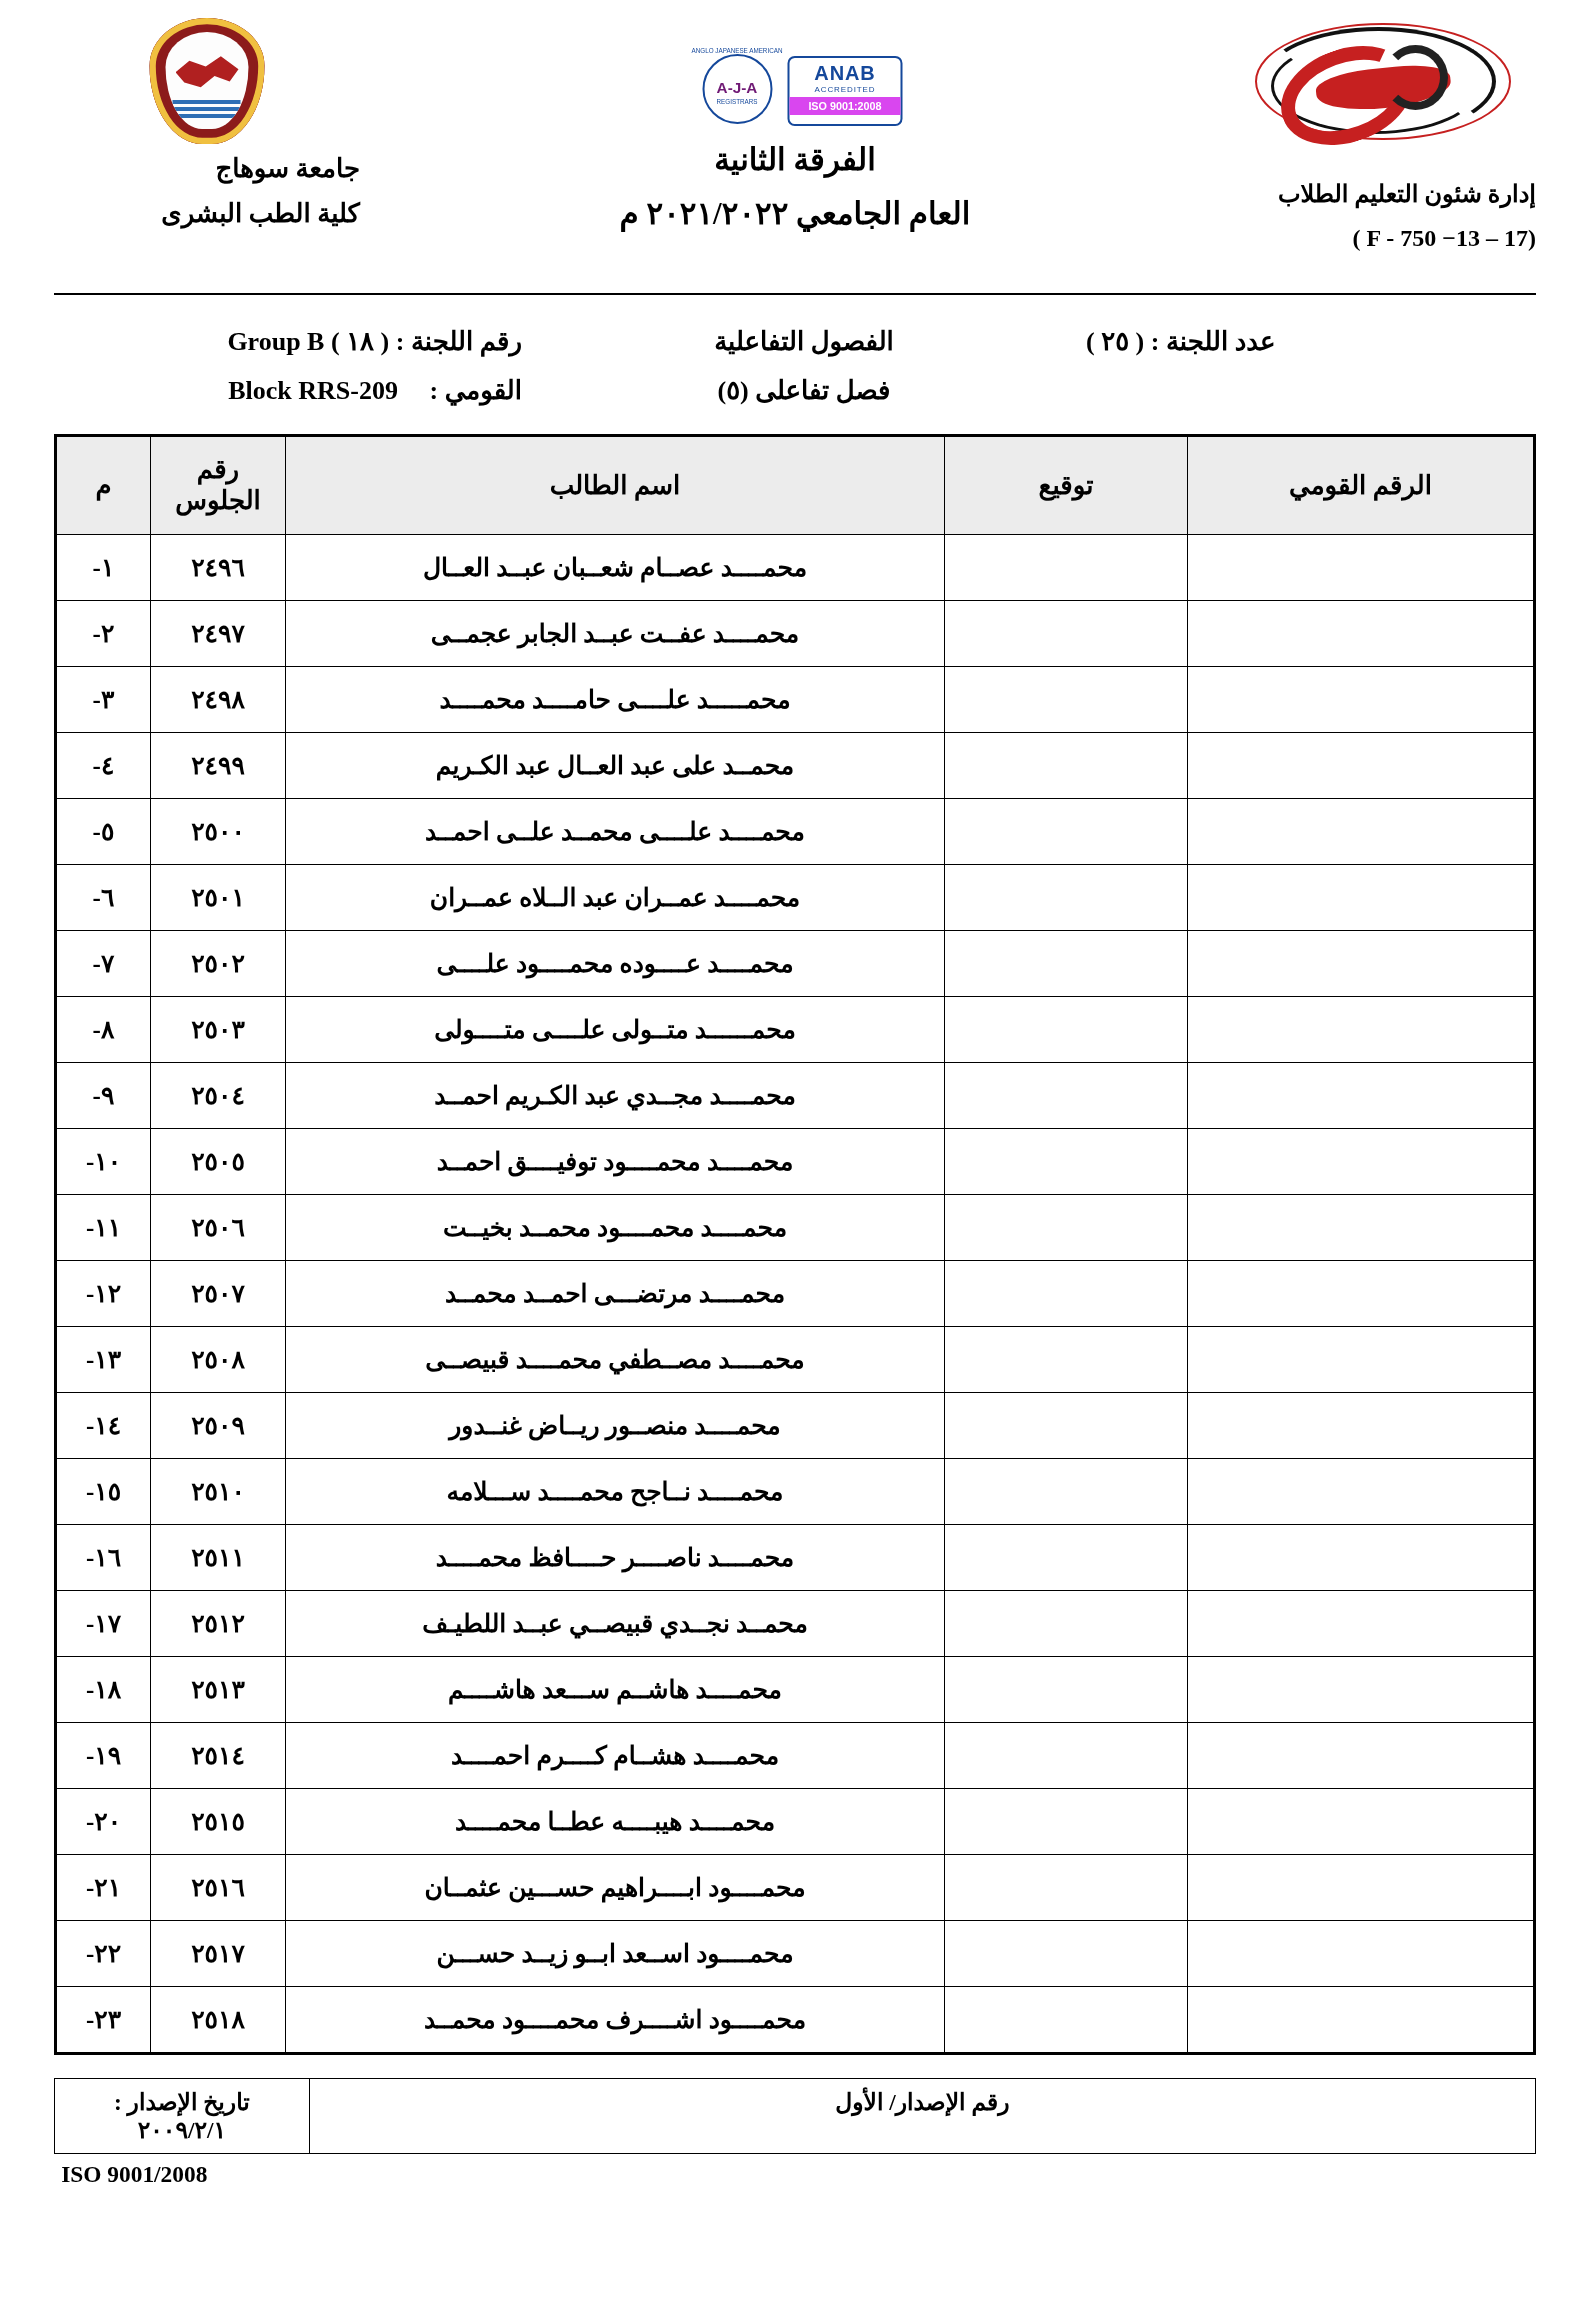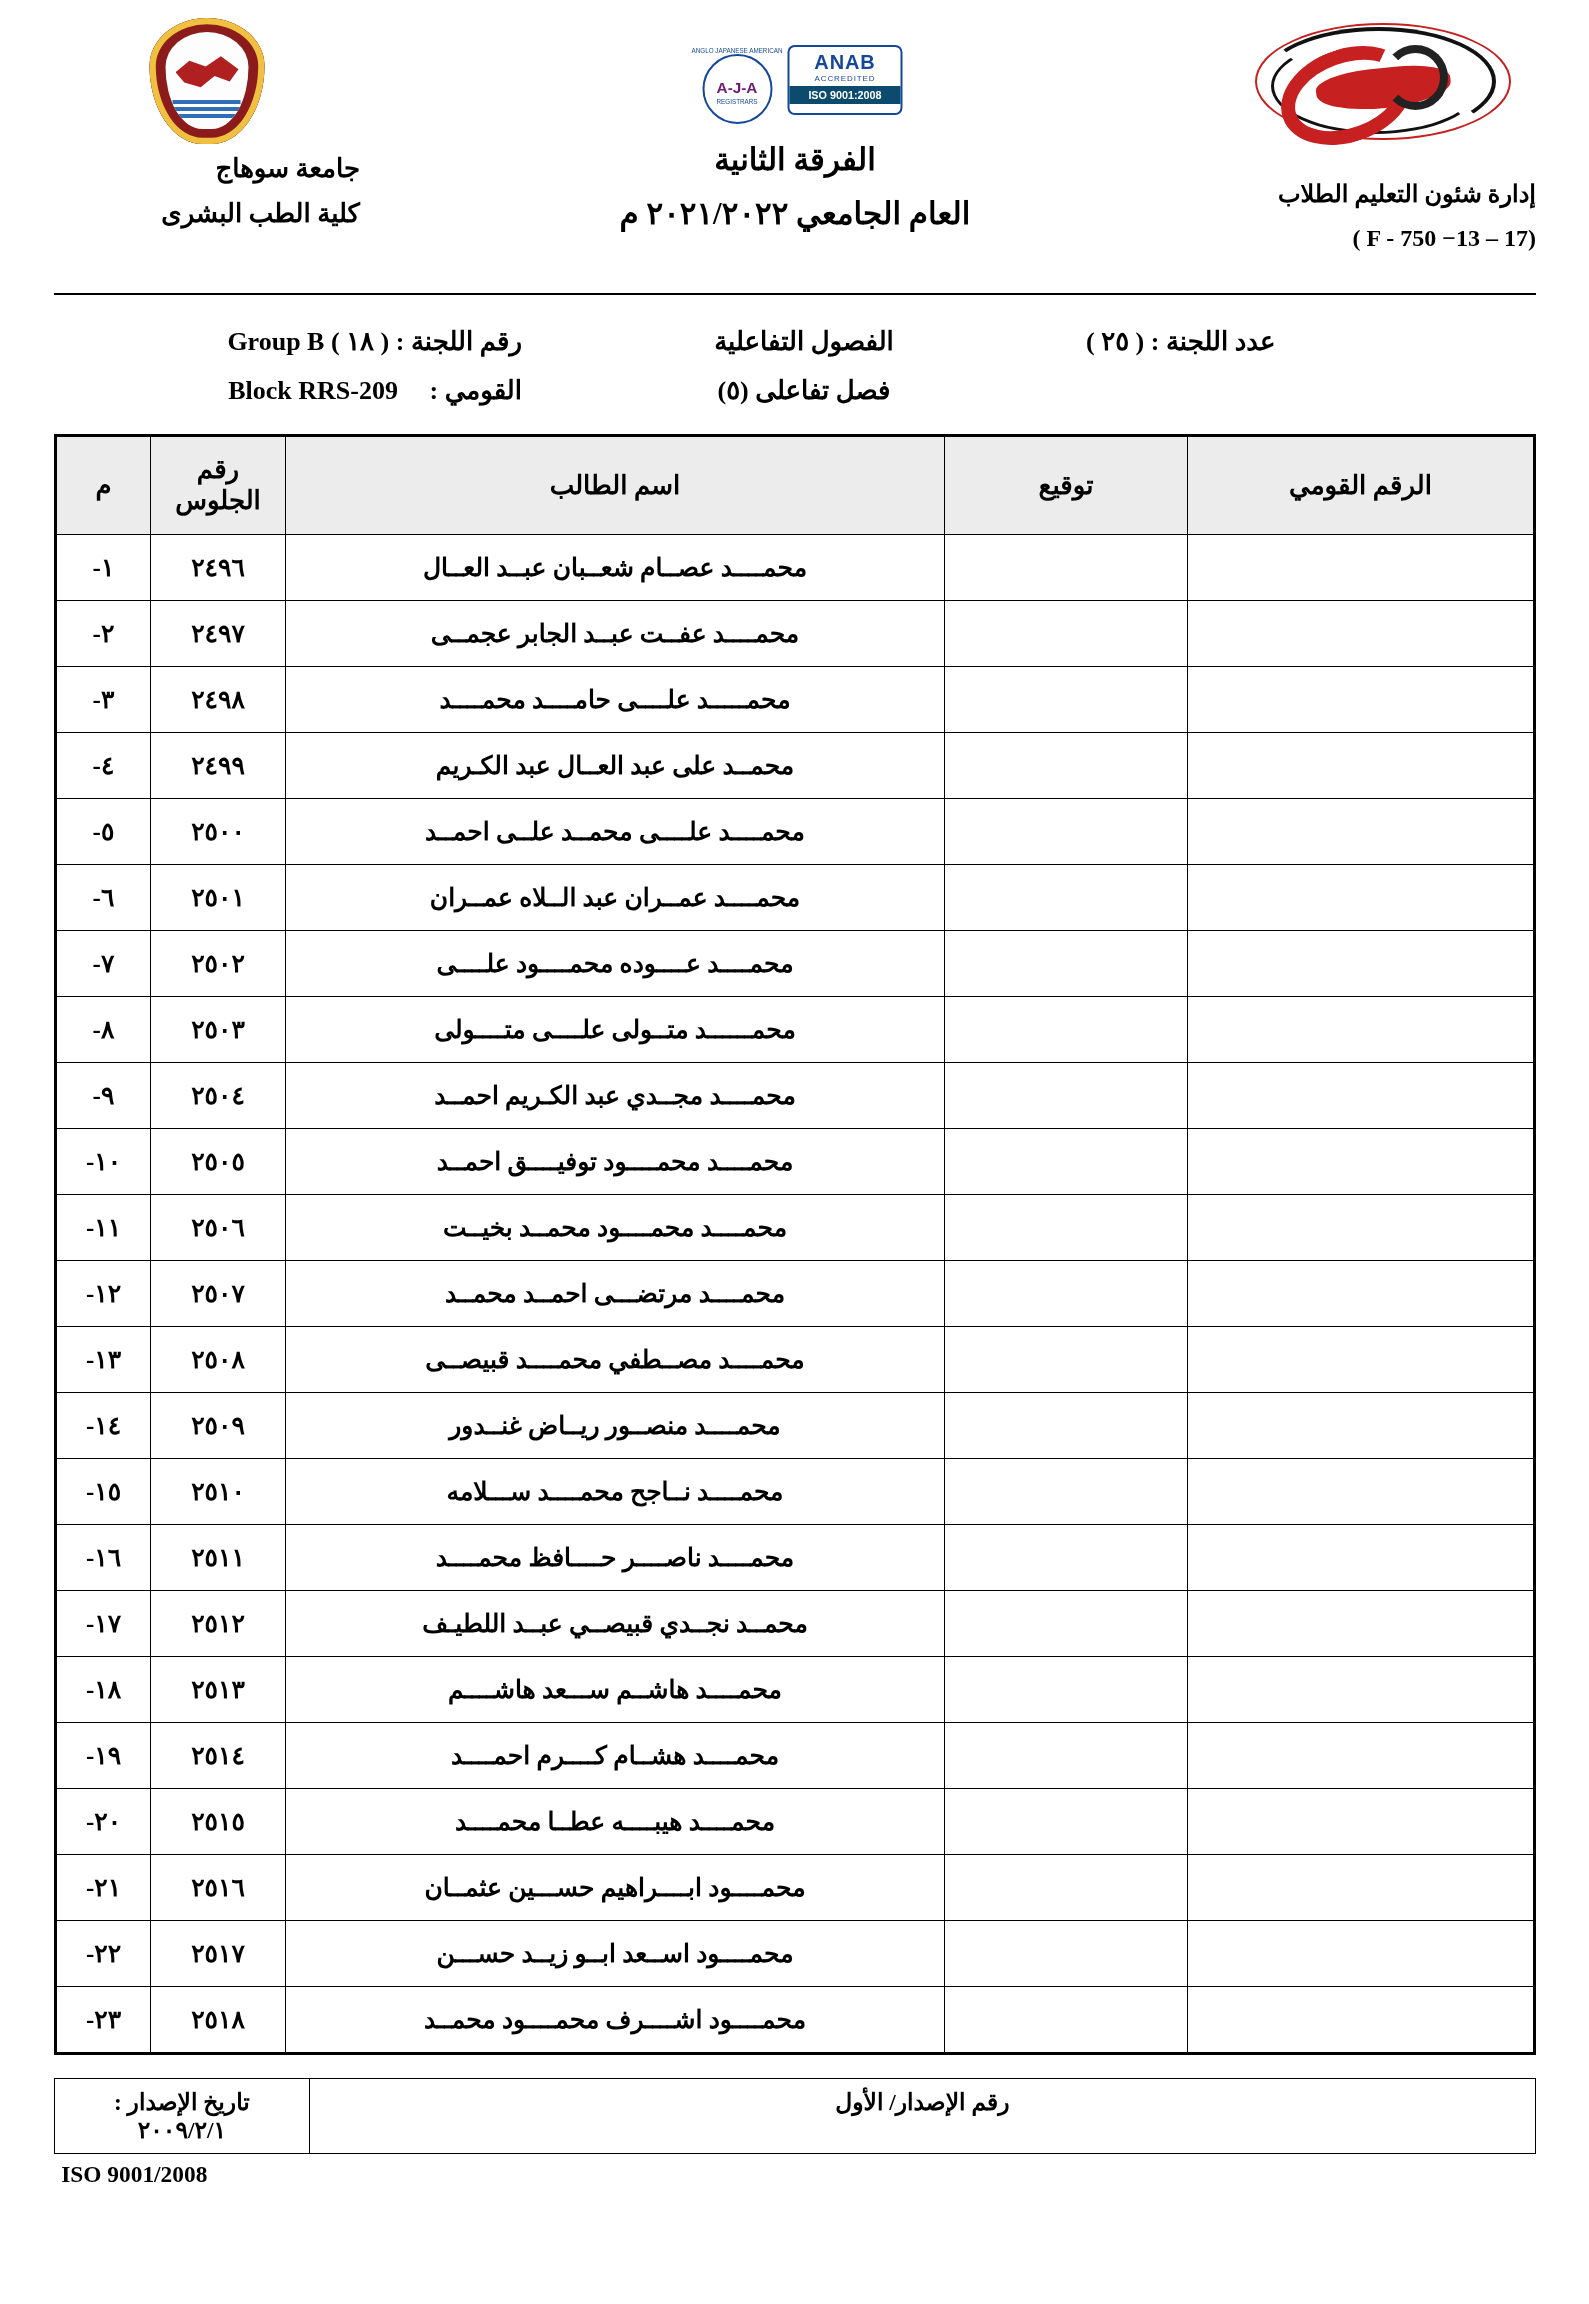--- a/index.html
+++ b/index.html
@@ -190,21 +190,21 @@
   }
 
   
   .badges {
     position: absolute;
     left: 50%;
     top: 27px;
     transform: translateX(-50%);
     display: flex;
     gap: 1px;
-    align-items: flex-start;
+    align-items: flex-end;
   }
   .badge-anab {
     width: 115px;
     height: 70px;
     border: 2.7px solid #15489b;
     border-radius: 7.2px;
     background: #fff;
     text-align: center;
     font-family: "Liberation Sans", sans-serif;
     box-sizing: border-box;
@@ -216,21 +216,21 @@
     color: #15489b;
     letter-spacing: 0.9px;
   }
   .badge-anab .b2 {
     font-size: 8px;
     color: #15489b;
     letter-spacing: 0.9px;
   }
   .badge-anab .b3 {
     margin-top: 3.6px;
-    background: #0c4a6e;
+    background: #d946ef;
     color: #fff;
     font-size: 10.8px;
     padding: 2.7px 0;
     font-weight: bold;
   }
   .badge-aja {
     width: 99px;
     height: 81px;
     text-align: center;
     font-family: "Liberation Sans", sans-serif;

